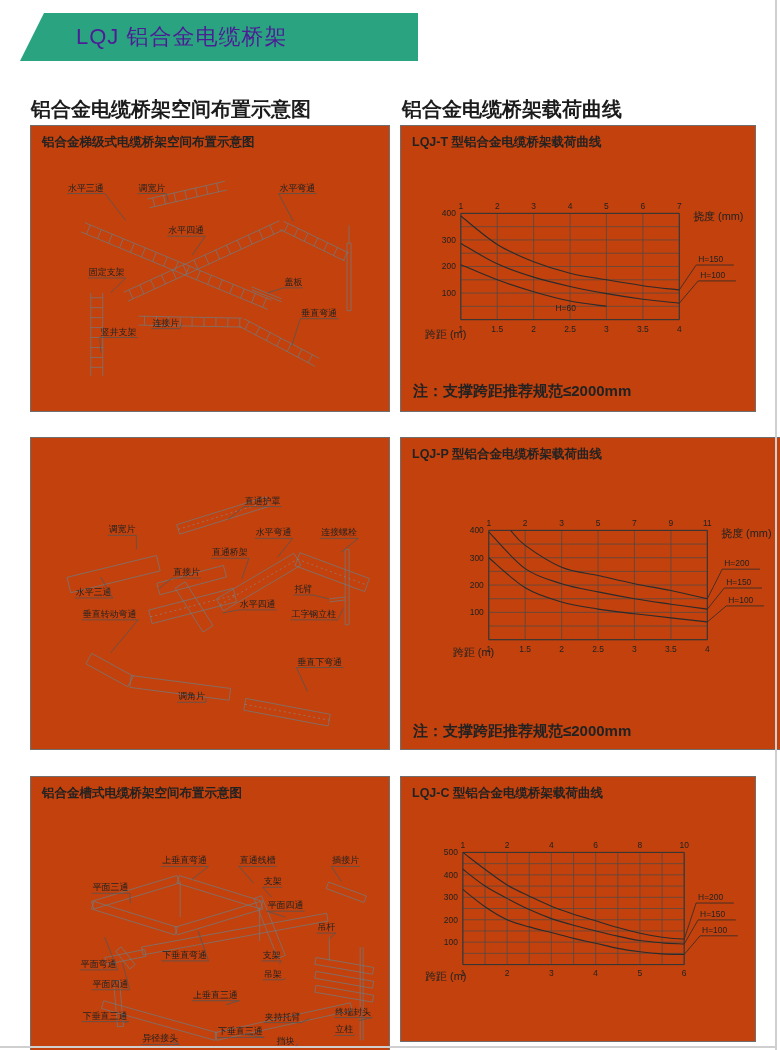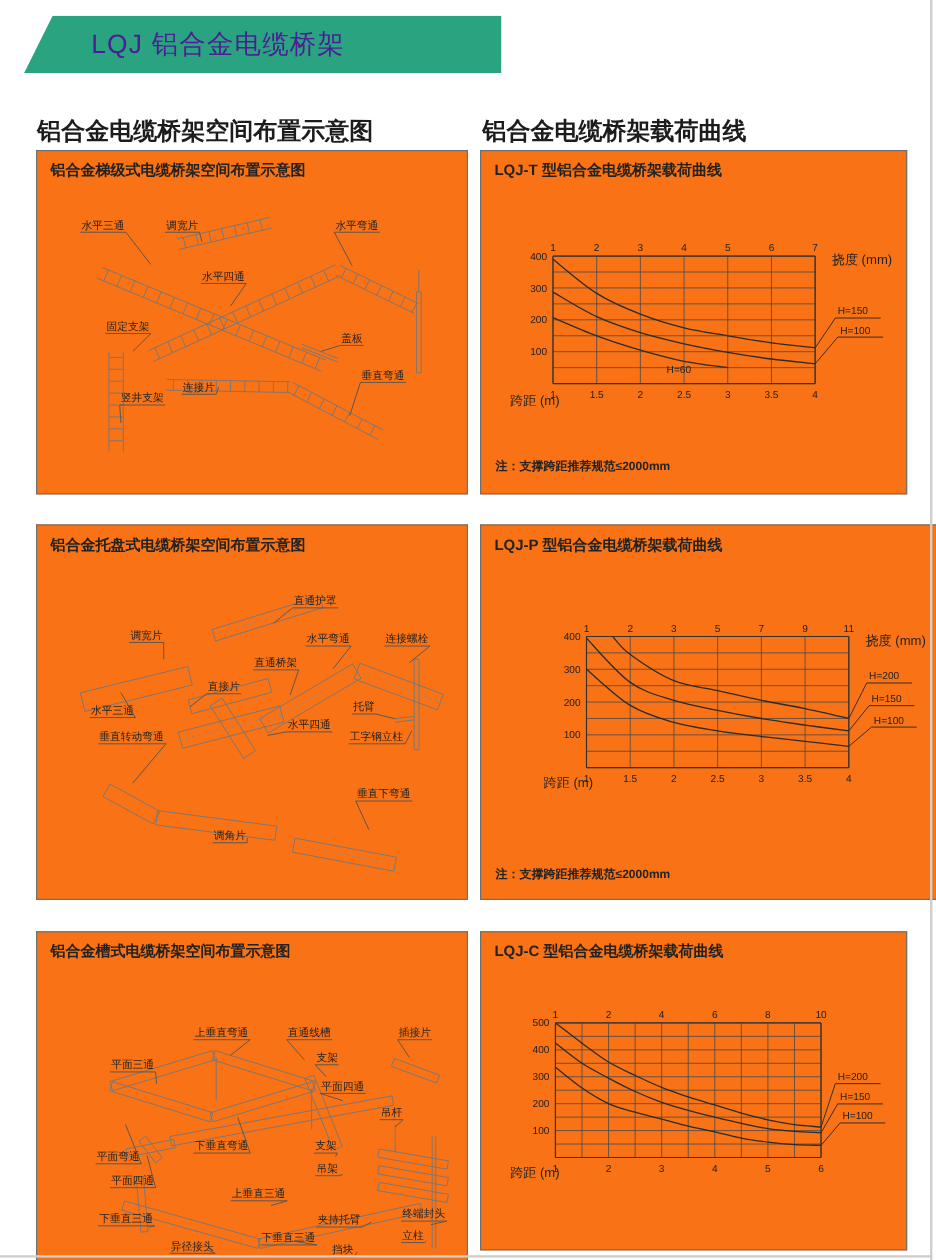--- a/index.html
+++ b/index.html
@@ -3,23 +3,23 @@
 <meta charset="utf-8">
 <style>
   html,body{margin:0;padding:0;background:#f2f2f2;}
   .page{position:relative;width:780px;height:1050px;background:#ffffff;
         font-family:"Liberation Sans",sans-serif;overflow:hidden;}
   .banner{position:absolute;left:20px;top:13px;width:398px;height:48px;
           background:#2aa480;clip-path:polygon(24px 0,100% 0,100% 100%,0 100%);}
   .banner span{position:absolute;left:56px;top:0;line-height:48px;
           color:#4c1d95;font-size:22px;letter-spacing:1px;}
   .col-head{position:absolute;font-size:20px;font-weight:bold;color:#1c1c1c;}
-  .box{position:absolute;background:#f97316;border:1px solid #6f6f6f;box-sizing:border-box;}
+  .box{position:absolute;background:#c2410c;border:1px solid #6f6f6f;box-sizing:border-box;}
   .box-title{position:absolute;left:11px;top:8px;font-size:12.5px;font-weight:600;color:#222;}
-  .chart-note{position:absolute;left:12px;font-size:10px;color:#222;font-weight:600;}
+  .chart-note{position:absolute;left:12px;font-size:15px;color:#222;font-weight:600;}
   svg.fill{position:absolute;left:0;top:0;width:100%;height:100%;}
   .edge{position:absolute;background:#cfcfcf;}
 </style>
 </head>
 <body>
 
 <div class="page">
 
   <div class="banner">
     <span>LQJ 铝合金电缆桥架</span>
@@ -201,21 +201,20 @@
         <line x1="280" y1="178.415" x2="299" y2="156" stroke="#2b2b2b" stroke-width="0.8"></line>
         <line x1="299" y1="156" x2="337" y2="156" stroke="#2b2b2b" stroke-width="0.8"></line>
         <text x="301" y="153" font-size="8.5" fill="#222" font-family="&quot;Liberation Sans&quot;,sans-serif">H=100</text>
         <path d="M60 139.6275 C66.1 142.2 84.4 150.3 96.7 154.9 C108.9 159.4 121.1 163.3 133.3 166.9 C145.6 170.5 157.8 173.8 170.0 176.3 C182.2 178.7 200.6 180.7 206.7 181.6" fill="none" stroke="#2b2b2b" stroke-width="1.1"></path>
         <text x="155.33333333333331" y="186.44" font-size="8.5" fill="#222" font-family="&quot;Liberation Sans&quot;,sans-serif">H=60</text>
       </svg>
     <div class="chart-note" style="top:256px;">注：支撑跨距推荐规范≤2000mm</div>
   </div>
 
   <div class="box" style="left:30px;top:437px;width:360px;height:313px;">
-    <div class="box-title">铝合金托盘式电缆桥架空间布置示意图</div>
     <svg class="fill" id="art1" viewBox="0 0 360 313">
         <line x1="149.48533276318122" y1="96.77428388165393" x2="239.48533276318122" y2="68.77428388165393" stroke="#777" stroke-width="0.8"></line>
         <line x1="146.51466723681878" y1="87.22571611834607" x2="236.51466723681878" y2="59.22571611834608" stroke="#777" stroke-width="0.8"></line>
         <line x1="149.48533276318122" y1="96.77428388165393" x2="146.51466723681878" y2="87.22571611834607" stroke="#777" stroke-width="0.8"></line>
         <line x1="239.48533276318122" y1="68.77428388165393" x2="236.51466723681878" y2="59.22571611834608" stroke="#777" stroke-width="0.8"></line>
         <line x1="148" y1="92" x2="238" y2="64" stroke="#888" stroke-width="0.7" stroke-dasharray="2 3"></line>
         <line x1="39.89962472381592" y1="155.77119205197423" x2="129.89962472381592" y2="133.77119205197423" stroke="#777" stroke-width="0.8"></line>
         <line x1="36.10037527618408" y1="140.22880794802577" x2="126.10037527618408" y2="118.22880794802577" stroke="#777" stroke-width="0.8"></line>
         <line x1="39.89962472381592" y1="155.77119205197423" x2="36.10037527618408" y2="140.22880794802577" stroke="#777" stroke-width="0.8"></line>
         <line x1="129.89962472381592" y1="133.77119205197423" x2="126.10037527618408" y2="118.22880794802577" stroke="#777" stroke-width="0.8"></line>

